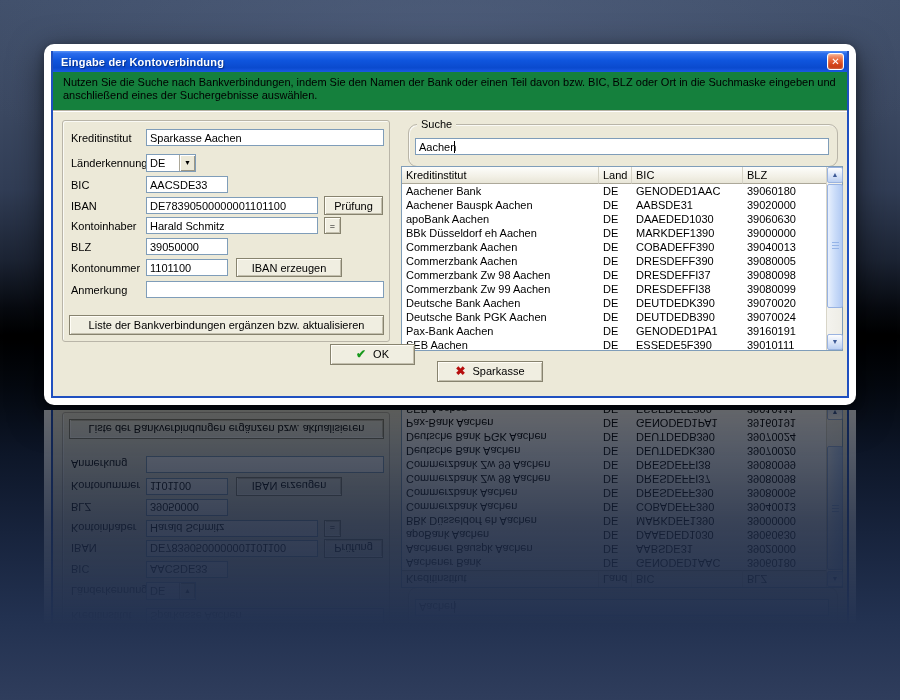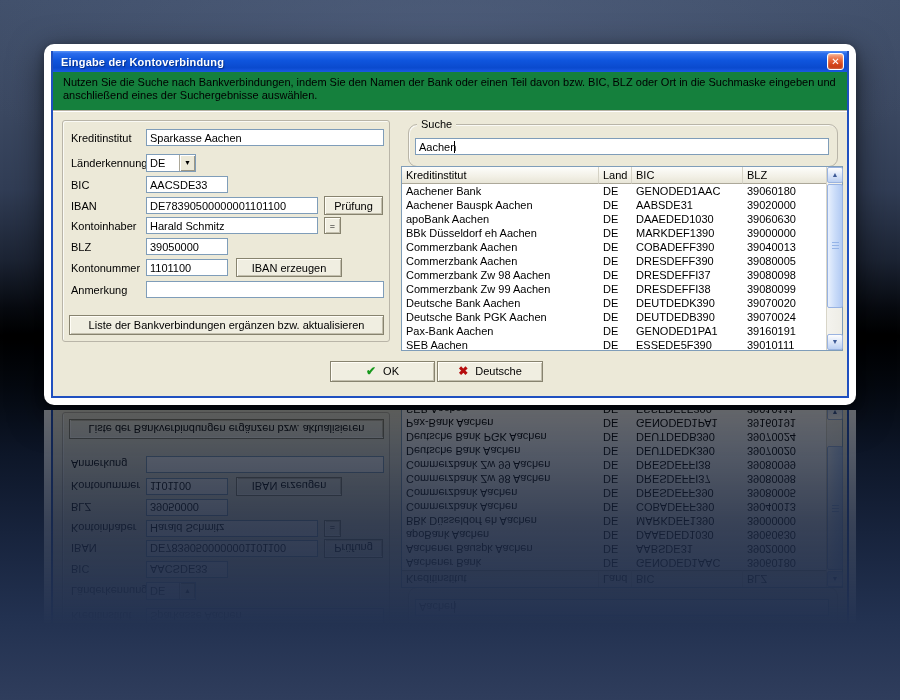--- a/index.html
+++ b/index.html
@@ -278,22 +278,22 @@
         </div>
         <div class="vscroll">
           <div class="sbtn sup"><span>▲</span></div>
           <div class="sthumb">
               <span class="grip"></span>
             </div>
           <div class="sbtn sdown"><span>▼</span></div>
         </div>
       </div>
 
-      <button class="btn3d footbtn" style="left:277px; top:289px; width:105px"><span class="okicon">✔</span><span>OK</span></button>
-      <button class="btn3d footbtn" style="left:384px; top:289px; width:106px"><span class="cancelicon">✖</span><span>Deutsche</span></button>
+      <button class="btn3d footbtn" style="left:277px; top:272px; width:85px"><span class="okicon">✔</span><span>OK</span></button>
+      <button class="btn3d footbtn" style="left:384px; top:289px; width:106px"><span class="cancelicon">✖</span><span>Sparkasse</span></button>
     </div>
   </div>
 </div>
 
 <div class="refl-wrap" id="reflection">
     <div class="dialog flipped" style="left: 0px; top: -61px;">
   <div class="win">
     <div class="titlebar">
       <span class="title">Eingabe der Kontoverbindung</span>
       <span class="closebtn"><span>✕</span></span>

